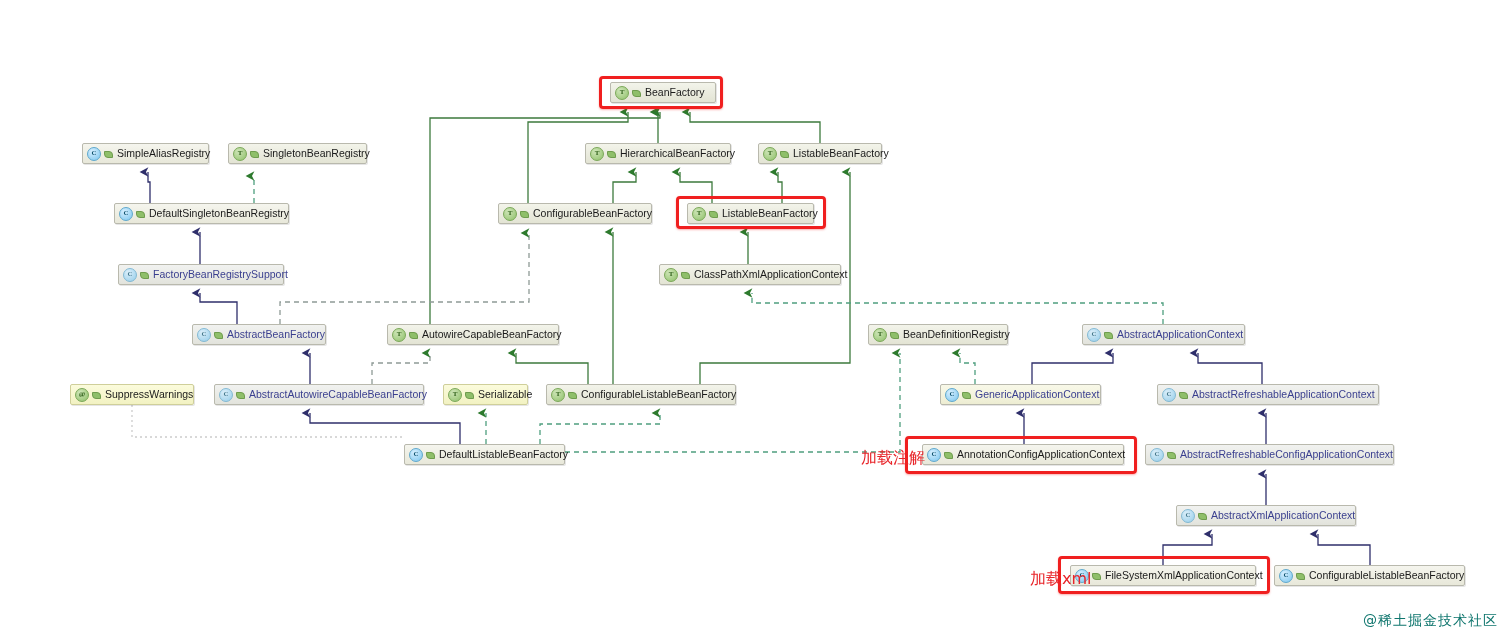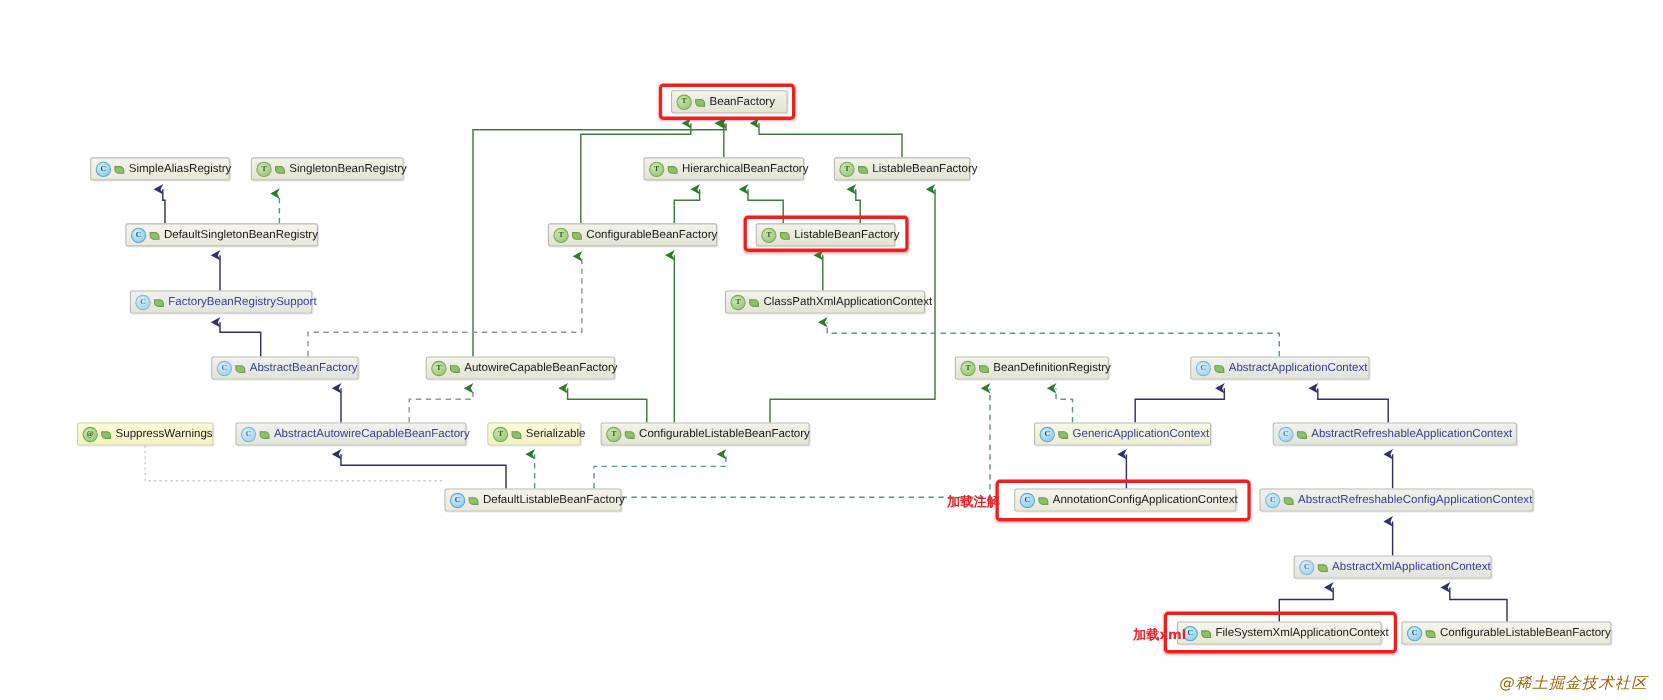--- a/index.html
+++ b/index.html
@@ -58,26 +58,26 @@
 
   
   .hl{
     position:absolute;border:3px solid #f01f1f;border-radius:4px;
     box-sizing:border-box;z-index:4;background:transparent;
     box-shadow:0 1px 2px rgba(240,31,31,.35);
   }
 
   
   .note{
-    position:absolute;color:#e8252a;font-size:12px;font-weight:bold;
+    position:absolute;color:#e8252a;font-size:16px;font-weight:normal;
     font-family:"DejaVu Sans",sans-serif;z-index:6;white-space:nowrap;
   }
   .watermark{
-    position:absolute;right:14px;bottom:6px;color:#a16207;font-size:14px;
-    font-family:"DejaVu Sans",sans-serif;letter-spacing:1px;font-style:italic;
+    position:absolute;right:14px;bottom:6px;color:#0f766e;font-size:14px;
+    font-family:"DejaVu Sans",sans-serif;letter-spacing:1px;
   }
 </style>
 </head>
 <body>
 
 <div id="canvas">
 
   <svg class="edges">
     <defs>
       <marker id="arrGreen" markerWidth="11" markerHeight="11" refX="5.2" refY="9.6" orient="auto" markerUnits="userSpaceOnUse">

